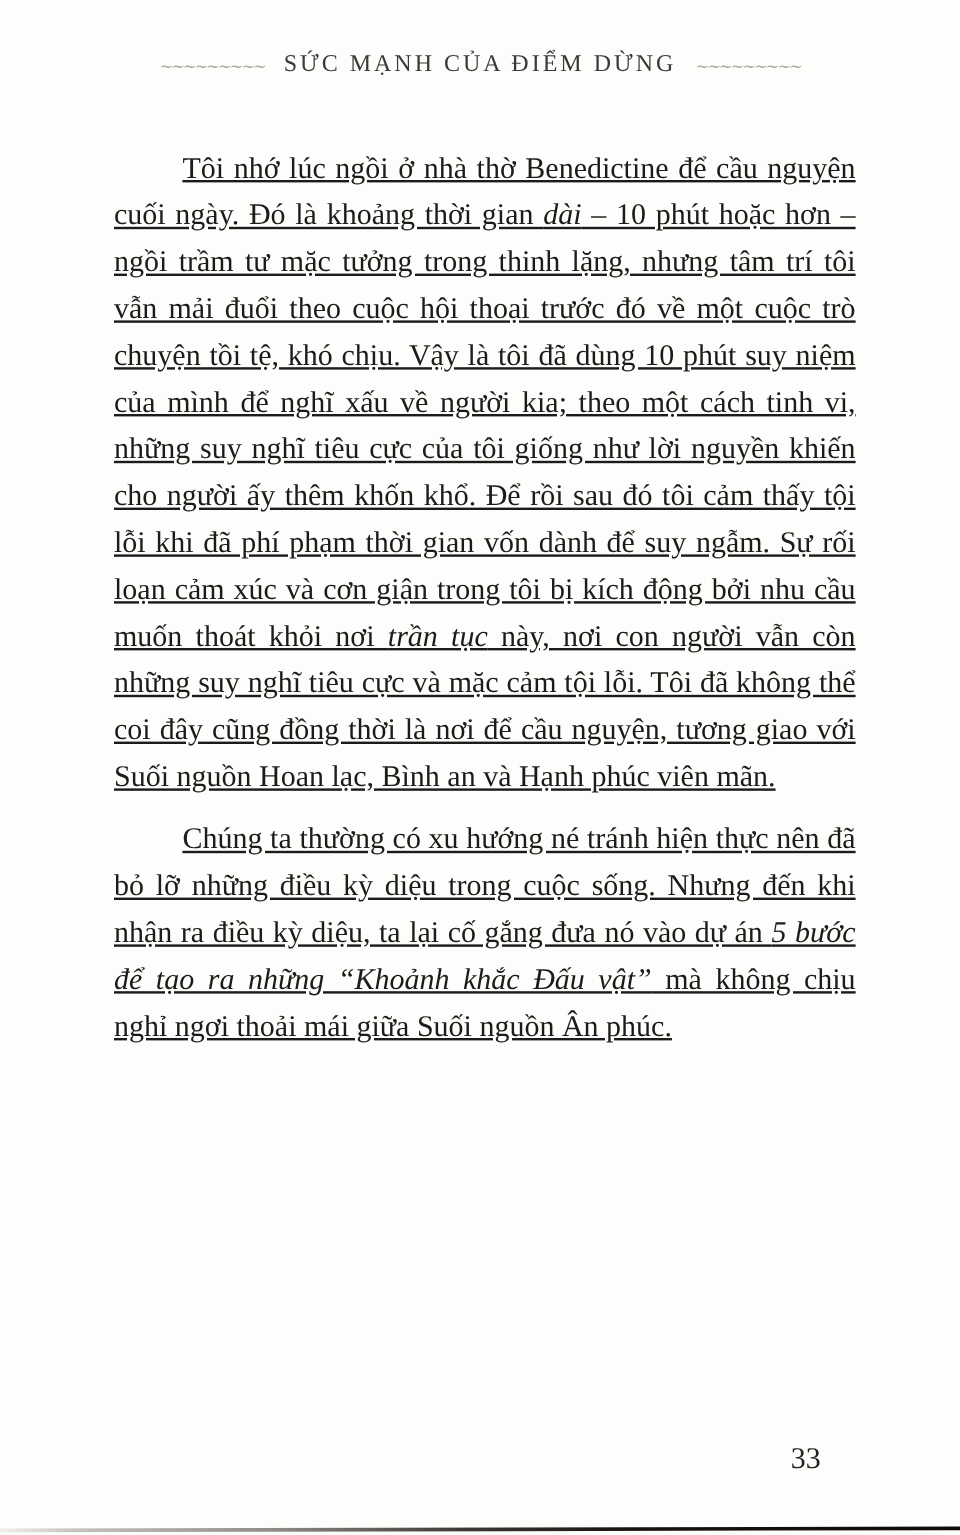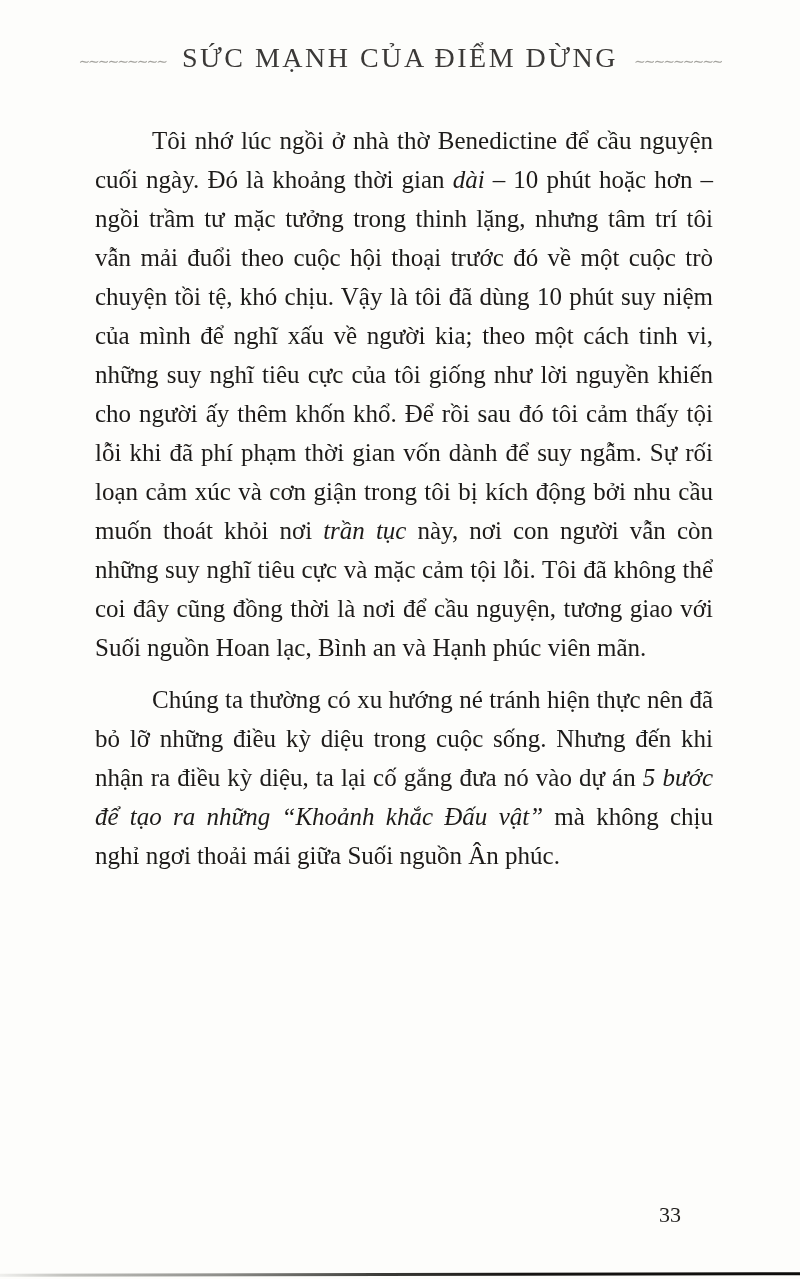--- a/index.html
+++ b/index.html
@@ -23,21 +23,21 @@
     top: 42px;
     left: 0;
     width: 100%;
     display: flex;
     justify-content: center;
     align-items: center;
     gap: 16px;
   }
   .running-title {
     margin: 0;
-    font-size: 28px;
+    font-size: 20px;
     font-weight: normal;
     letter-spacing: 2.5px;
     color: #3b3937;
     white-space: nowrap;
   }
   .flourish {
     font-size: 14px;
     letter-spacing: -2px;
     color: #a3a29d;
     transform: translateY(3px);
@@ -49,29 +49,30 @@
     left: 95px;
     width: 618px;
     font-size: 25px;
     line-height: 39px;
     text-align: justify;
     text-justify: inter-word;
   }
   .para {
     margin: 0 0 13px 0;
     text-indent: 57px;
+    text-decoration: underline;
   }
   .para .italic {
     font-style: italic;
   }
   .page-number {
     position: absolute;
     left: 659px;
     top: 1202px;
-    font-size: 22px;
+    font-size: 25px;
     color: #242220;
   }
   .scan-edge {
     position: absolute;
     left: 0;
     bottom: 3px;
     width: 100%;
     height: 3px;
     transform: rotate(-0.12deg);
     background: linear-gradient(90deg,

